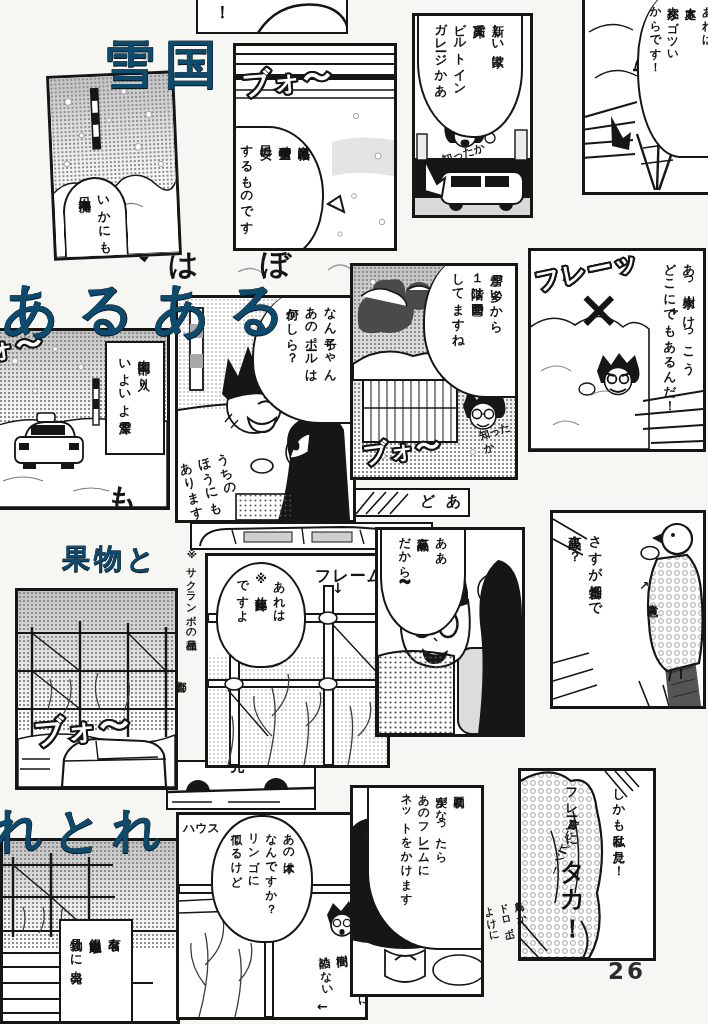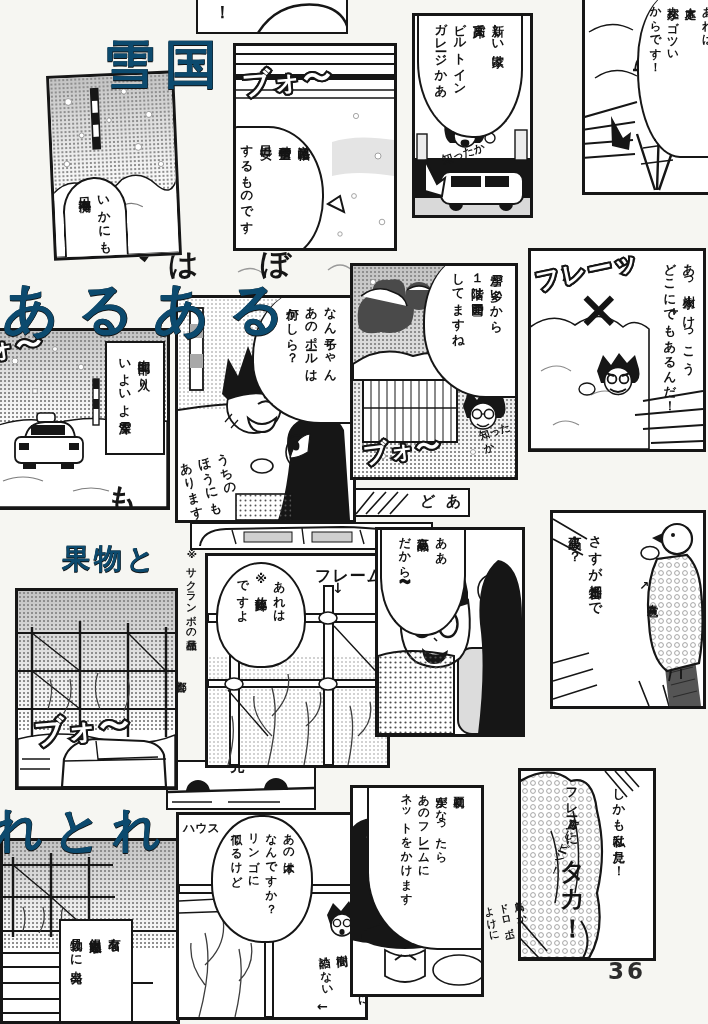--- a/index.html
+++ b/index.html
@@ -624,15 +624,15 @@
 
   <div class="title" id="t1">雪国</div>
   <div class="title" id="t2">あるある</div>
   <div class="title" id="t3">果物と</div>
   <div class="title" id="t4">れとれ</div>
   <div class="note vt" id="t3note">※サクランボの品種</div>
   <div class="frag" id="fragTokai">都会</div>
   <div class="note vt" id="n15">鳥とか
 ドロボー
 よけに</div>
-  <div id="pageno">36</div>
+  <div id="pageno">26</div>
 
 </div>
 
 </body></html>

